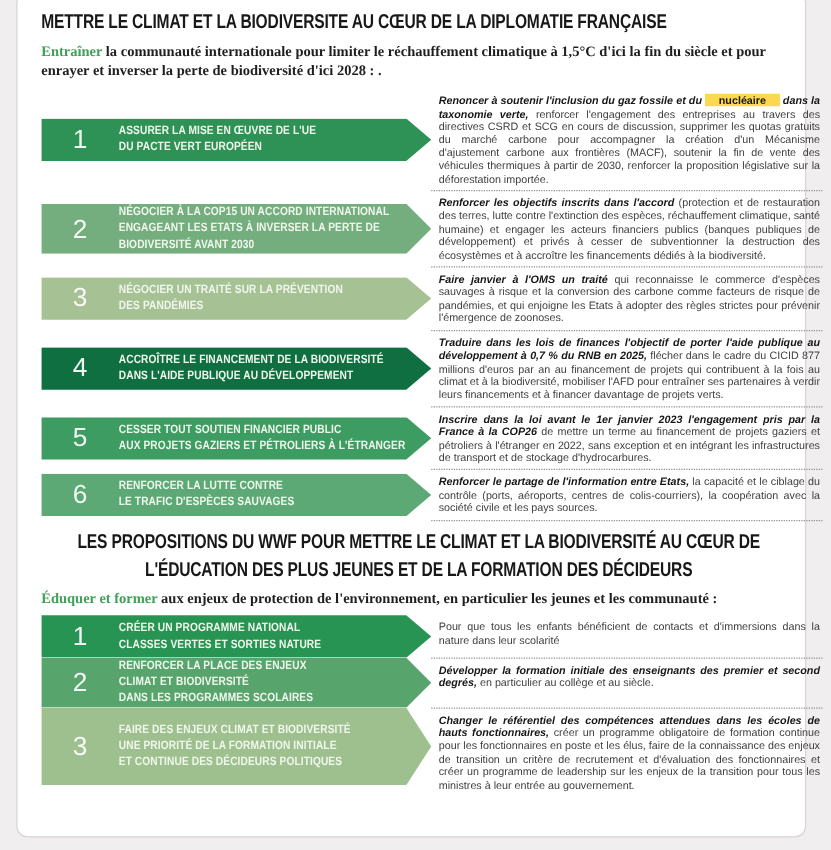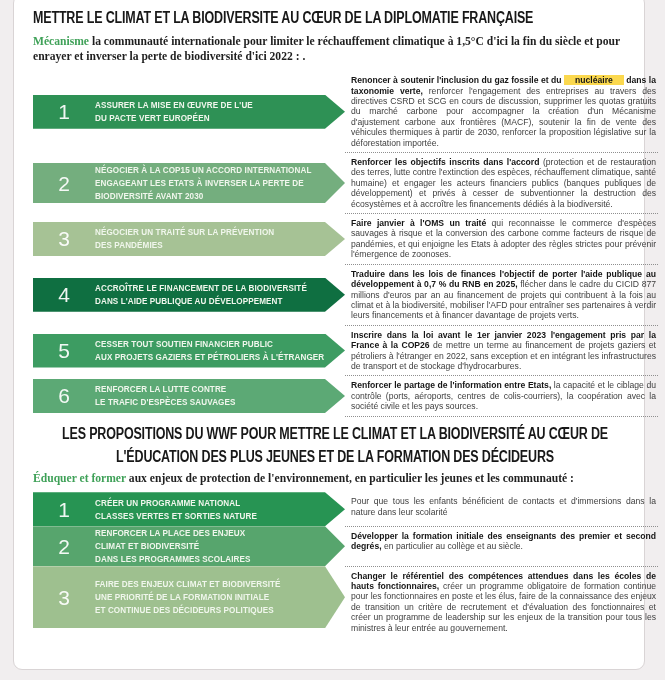--- a/index.html
+++ b/index.html
@@ -57,36 +57,36 @@
     font-size:9.6px;font-weight:bold;line-height:13px;
     color:#f0f6ec;white-space:pre-line;letter-spacing:.1px;
   }
   .desc{
     vertical-align:top;
     padding:4px 2px 4px 6px;
     font-size:8.6px;line-height:10.4px;color:#404040;
     text-align:justify;
   }
   .desc.dot{border-bottom:1px dotted #8f8f8f;}
-  .desc .lead{font-weight:bold;color:#161616;}
+  .desc .lead{font-weight:bold;color:#161616;font-style:italic;}
   .desc .hl{font-weight:bold;color:#161616;padding:0 11px;}
   .fixrow .arrow{height:62px;}
   .fixrow .arrowcell{vertical-align:top;}
   .sectgap{height:5px;}
 </style>
 </head>
 <body>
 
 <div class="page">
 
   <div class="h1wrap">
     <span class="h1">METTRE LE CLIMAT ET LA BIODIVERSITE AU CŒUR DE LA DIPLOMATIE FRANÇAISE</span>
   </div>
 
-  <p class="intro"><span class="gw">Mécanisme</span><span> la communauté internationale pour limiter le réchauffement climatique à 1,5°C d'ici la fin du siècle et pour enrayer et inverser la perte de biodiversité d'ici 2022 : .</span></p>
+  <p class="intro"><span class="gw">Entraîner</span><span> la communauté internationale pour limiter le réchauffement climatique à 1,5°C d'ici la fin du siècle et pour enrayer et inverser la perte de biodiversité d'ici 2028 : .</span></p>
 
   <table class="props">
     <tbody>
         <tr>
       <td class="arrowcell">
             <div class="arrow" style="background-color: rgb(46, 145, 85);">
         <div class="num">1</div>
         <div class="lbl"><span>ASSURER LA MISE EN ŒUVRE DE L'UE
 DU PACTE VERT EUROPÉEN</span></div>
       </div>

